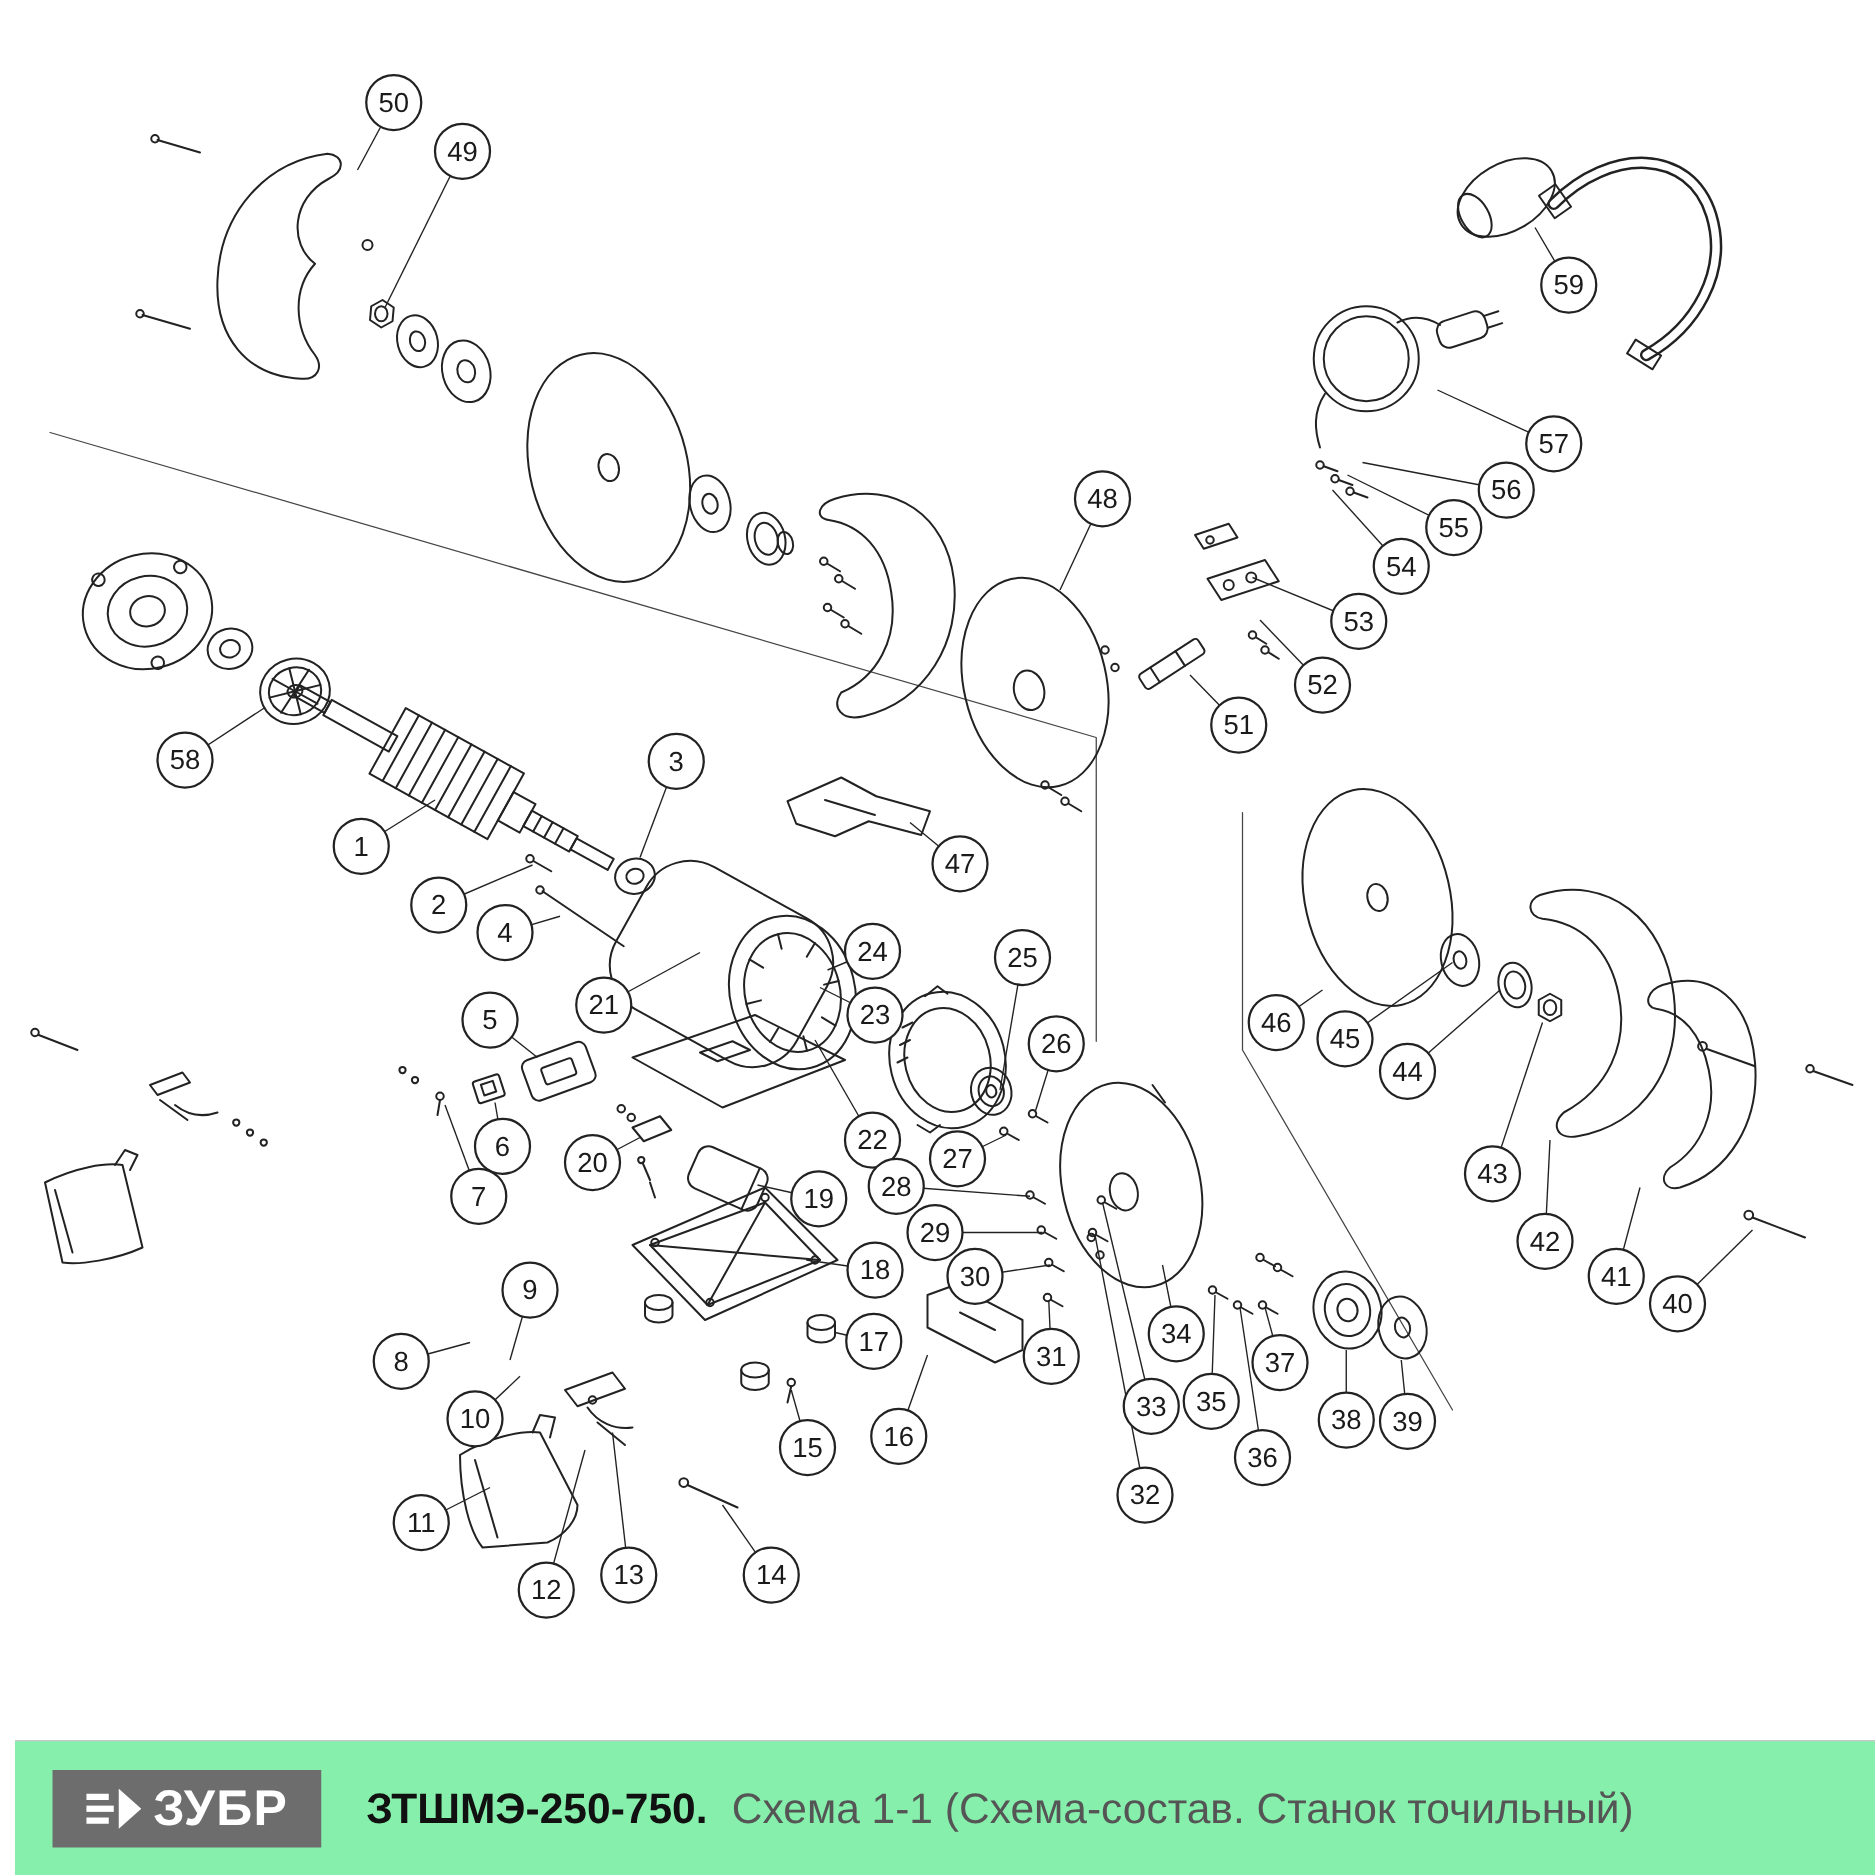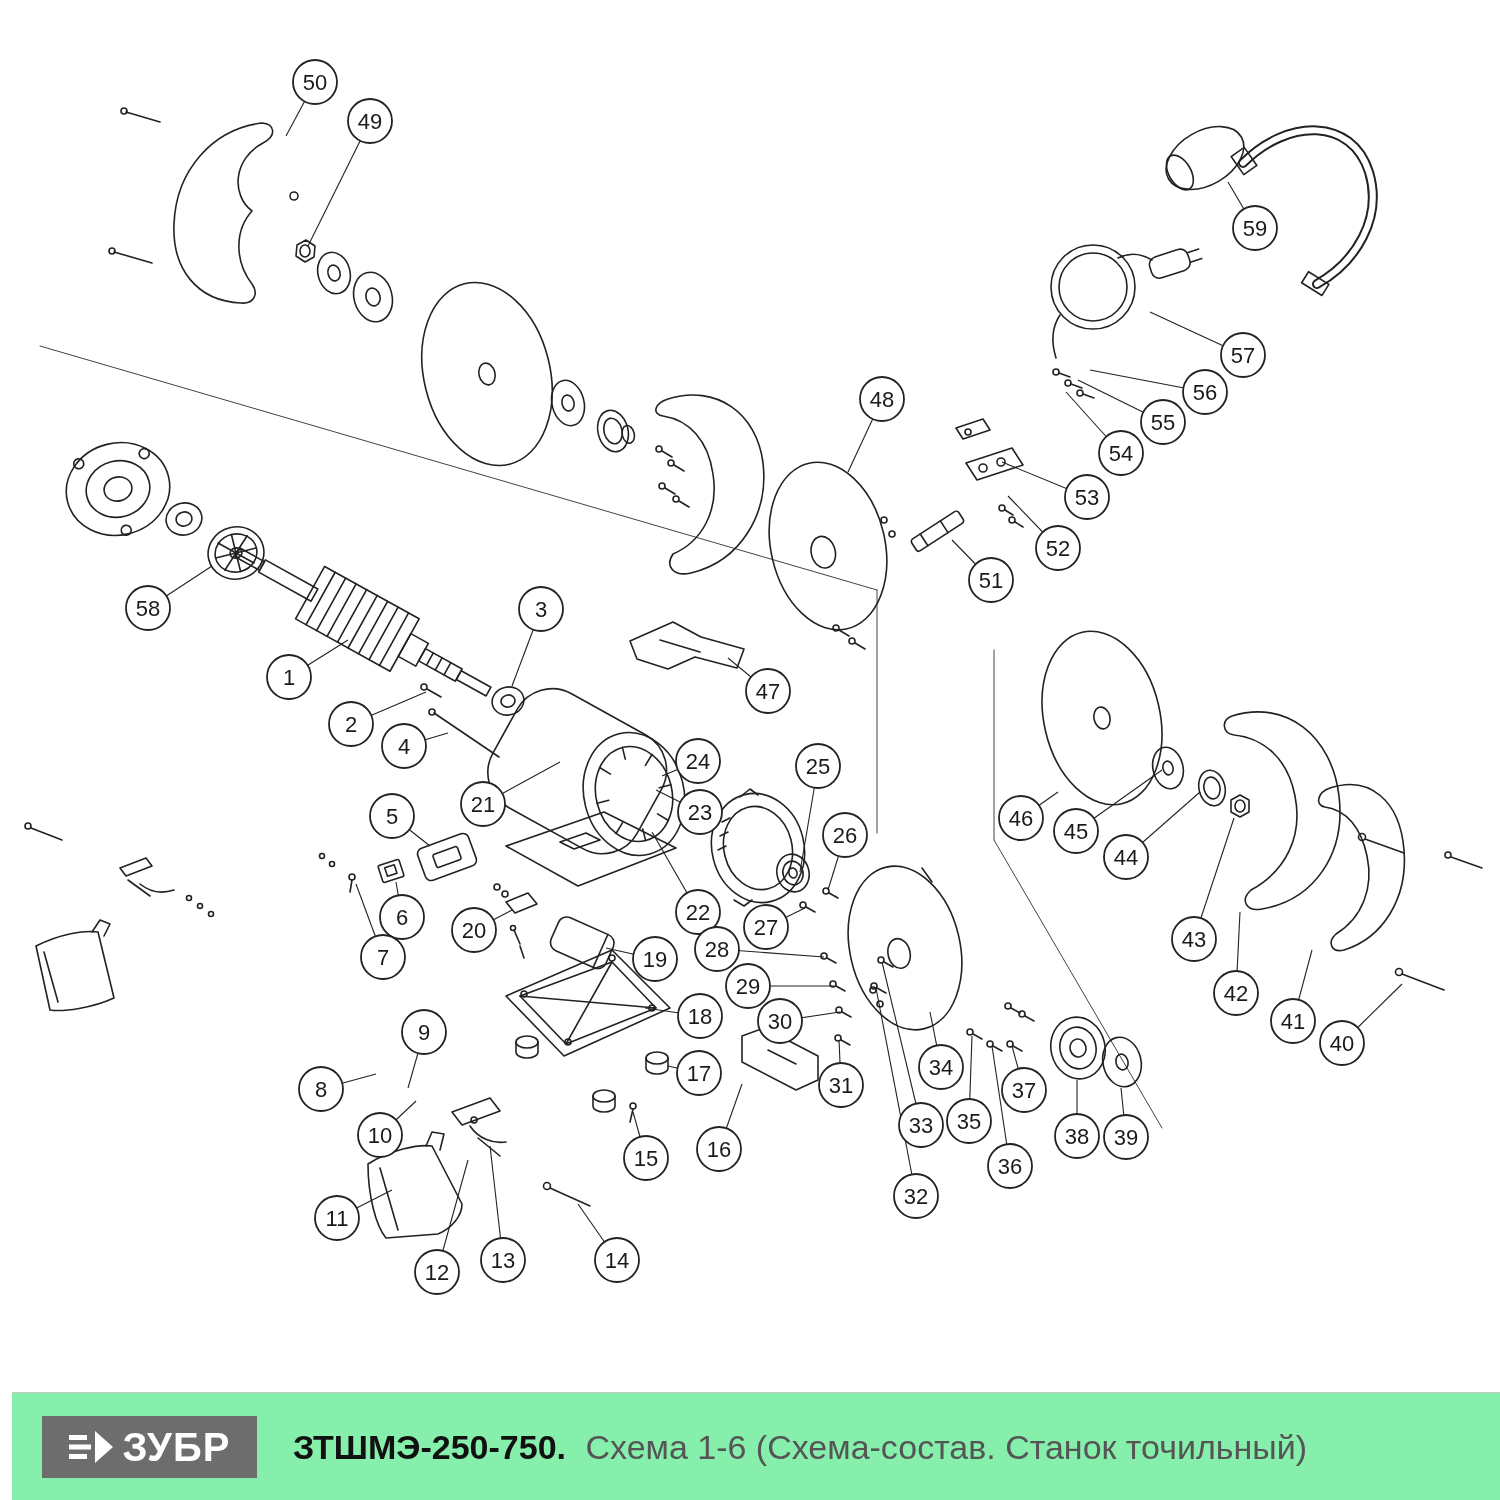--- a/index.html
+++ b/index.html
@@ -614,17 +614,17 @@
       <svg width="44" height="36" viewBox="0 0 44 36">
         <rect x="0" y="6" width="18" height="5" fill="#fff"></rect>
         <rect x="0" y="15.5" width="22" height="5" fill="#fff"></rect>
         <rect x="0" y="25" width="18" height="5" fill="#fff"></rect>
         <polygon points="26,2 44,18 26,34" fill="#fff"></polygon>
       </svg>
       <span>ЗУБР</span>
     </div>
     <div class="title">
       <span class="t-model">ЗТШМЭ-250-750.</span>
-      <span class="t-caption">Схема 1-6 (Схема-состав. Станок точильный)</span>
+      <span class="t-caption">Схема 1-1 (Схема-состав. Станок точильный)</span>
     </div>
   </div>
 
 </div>
 
 </body></html>

